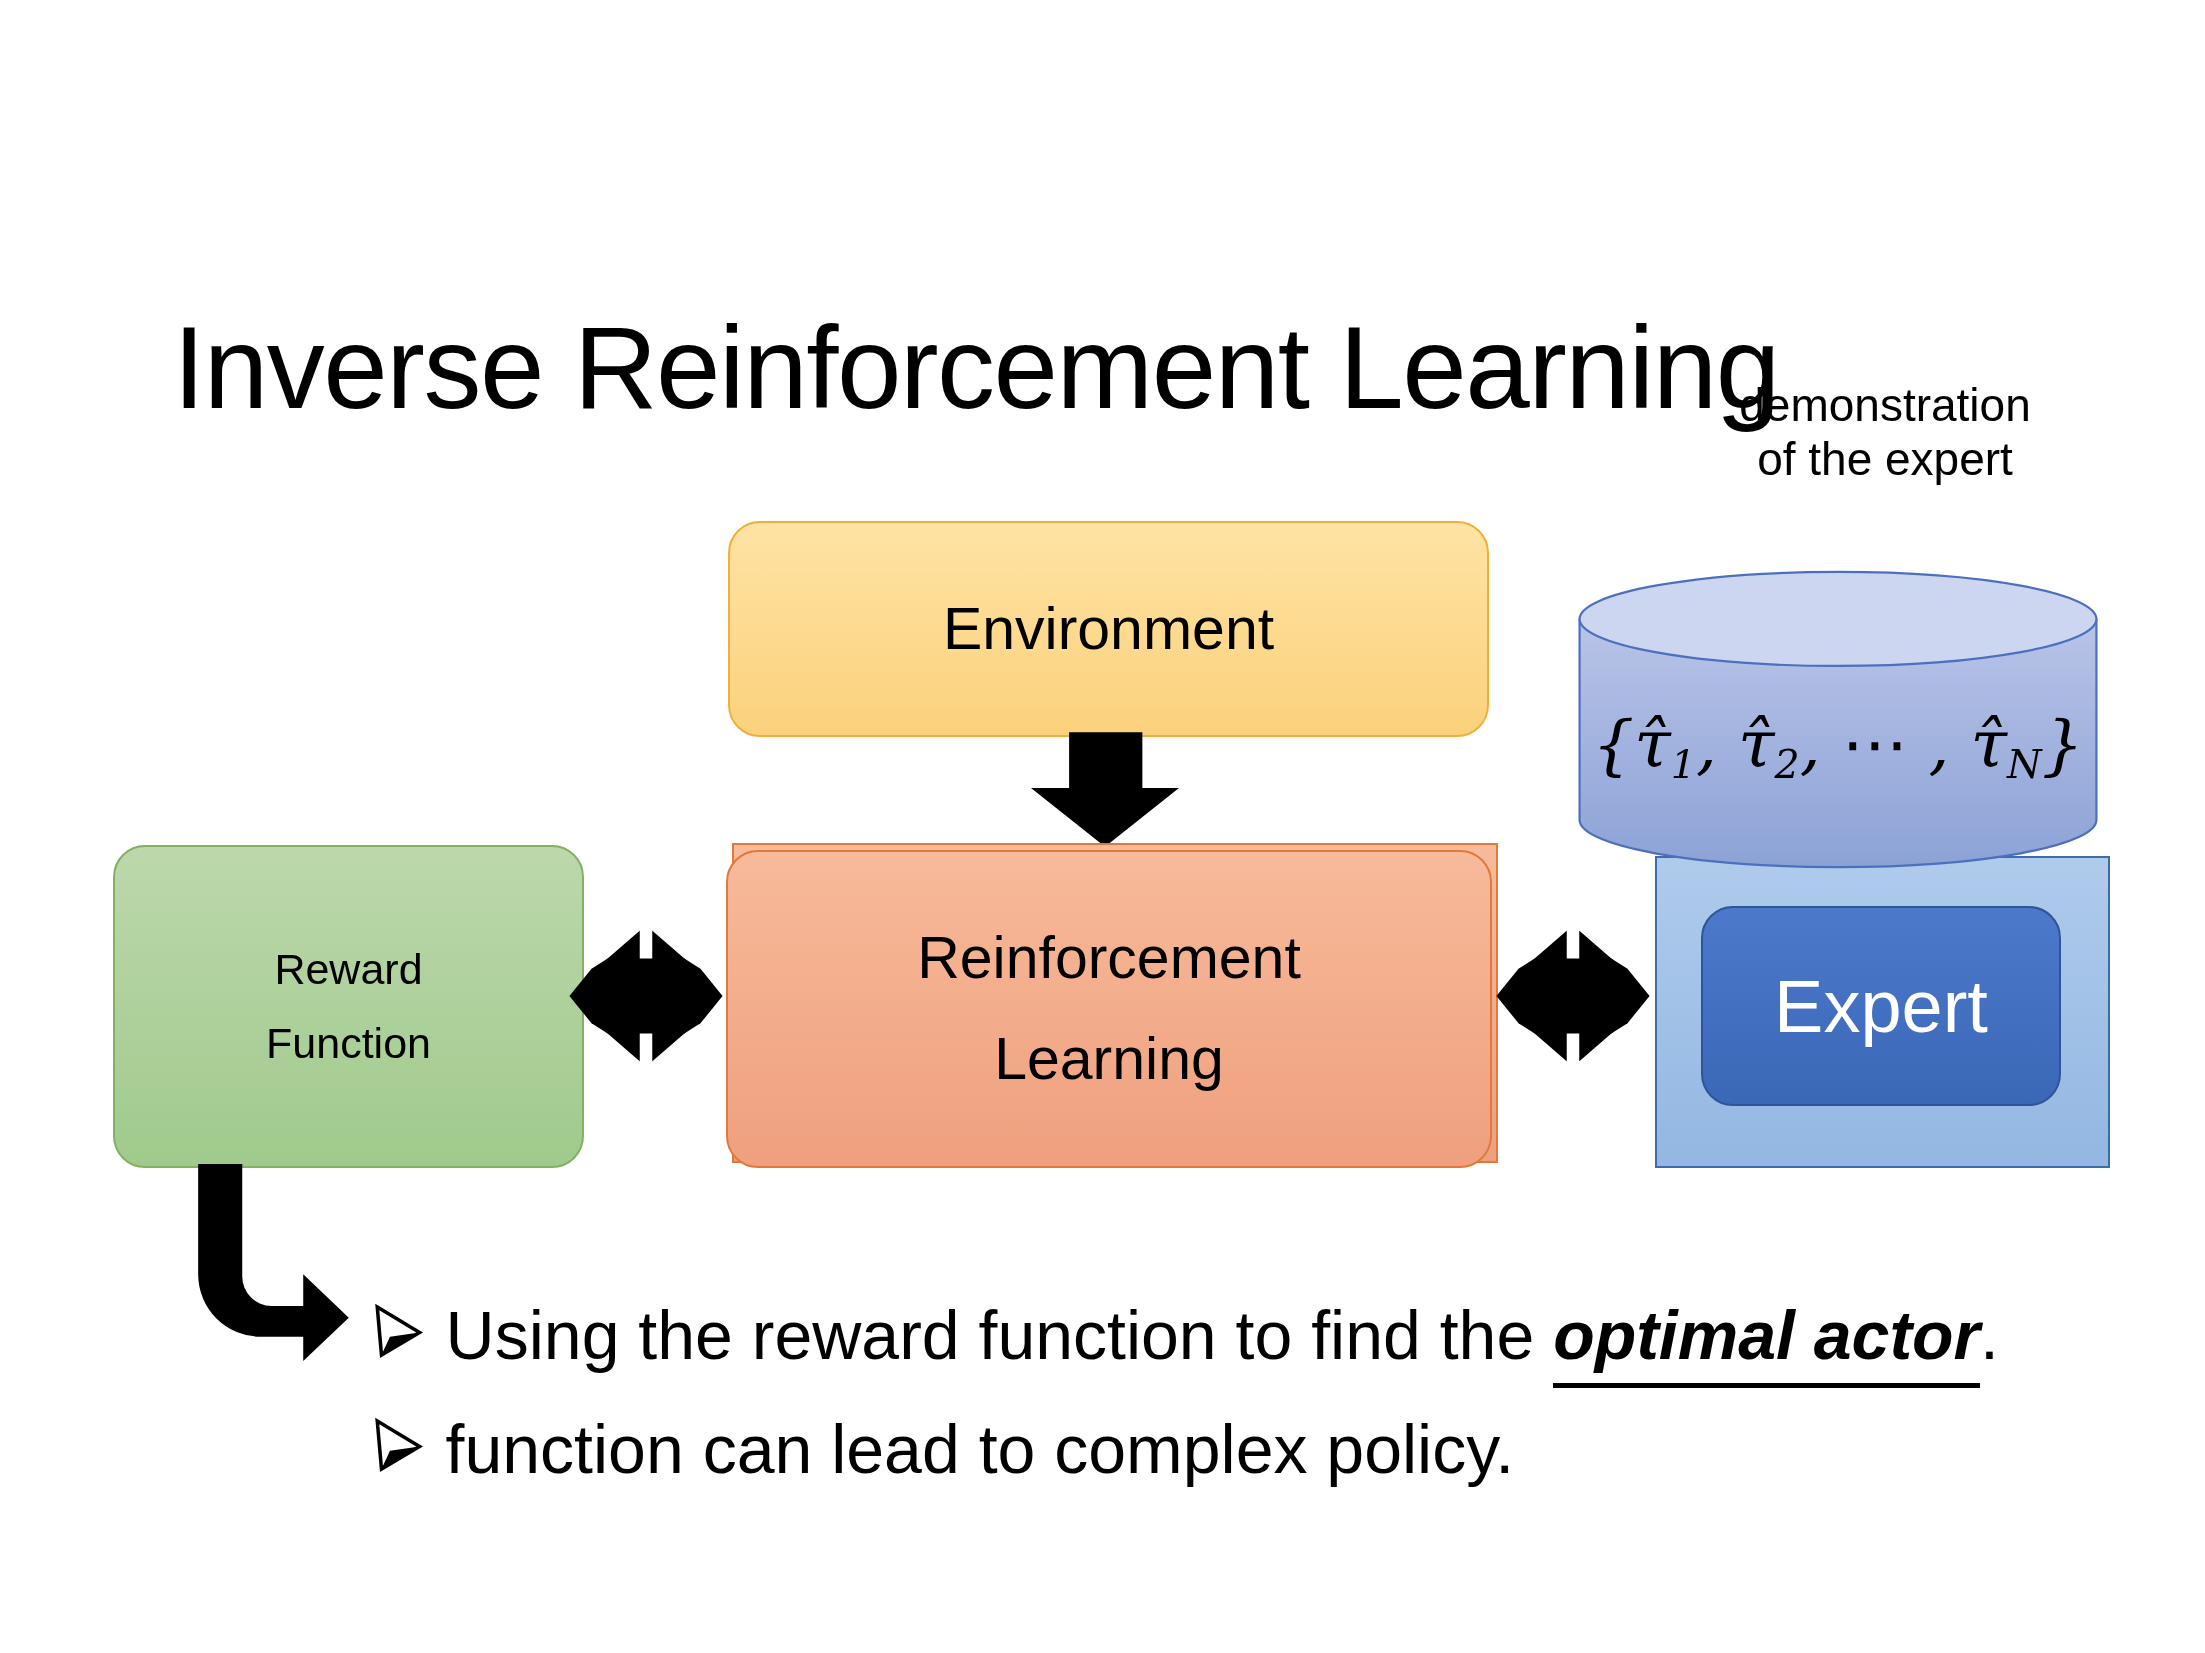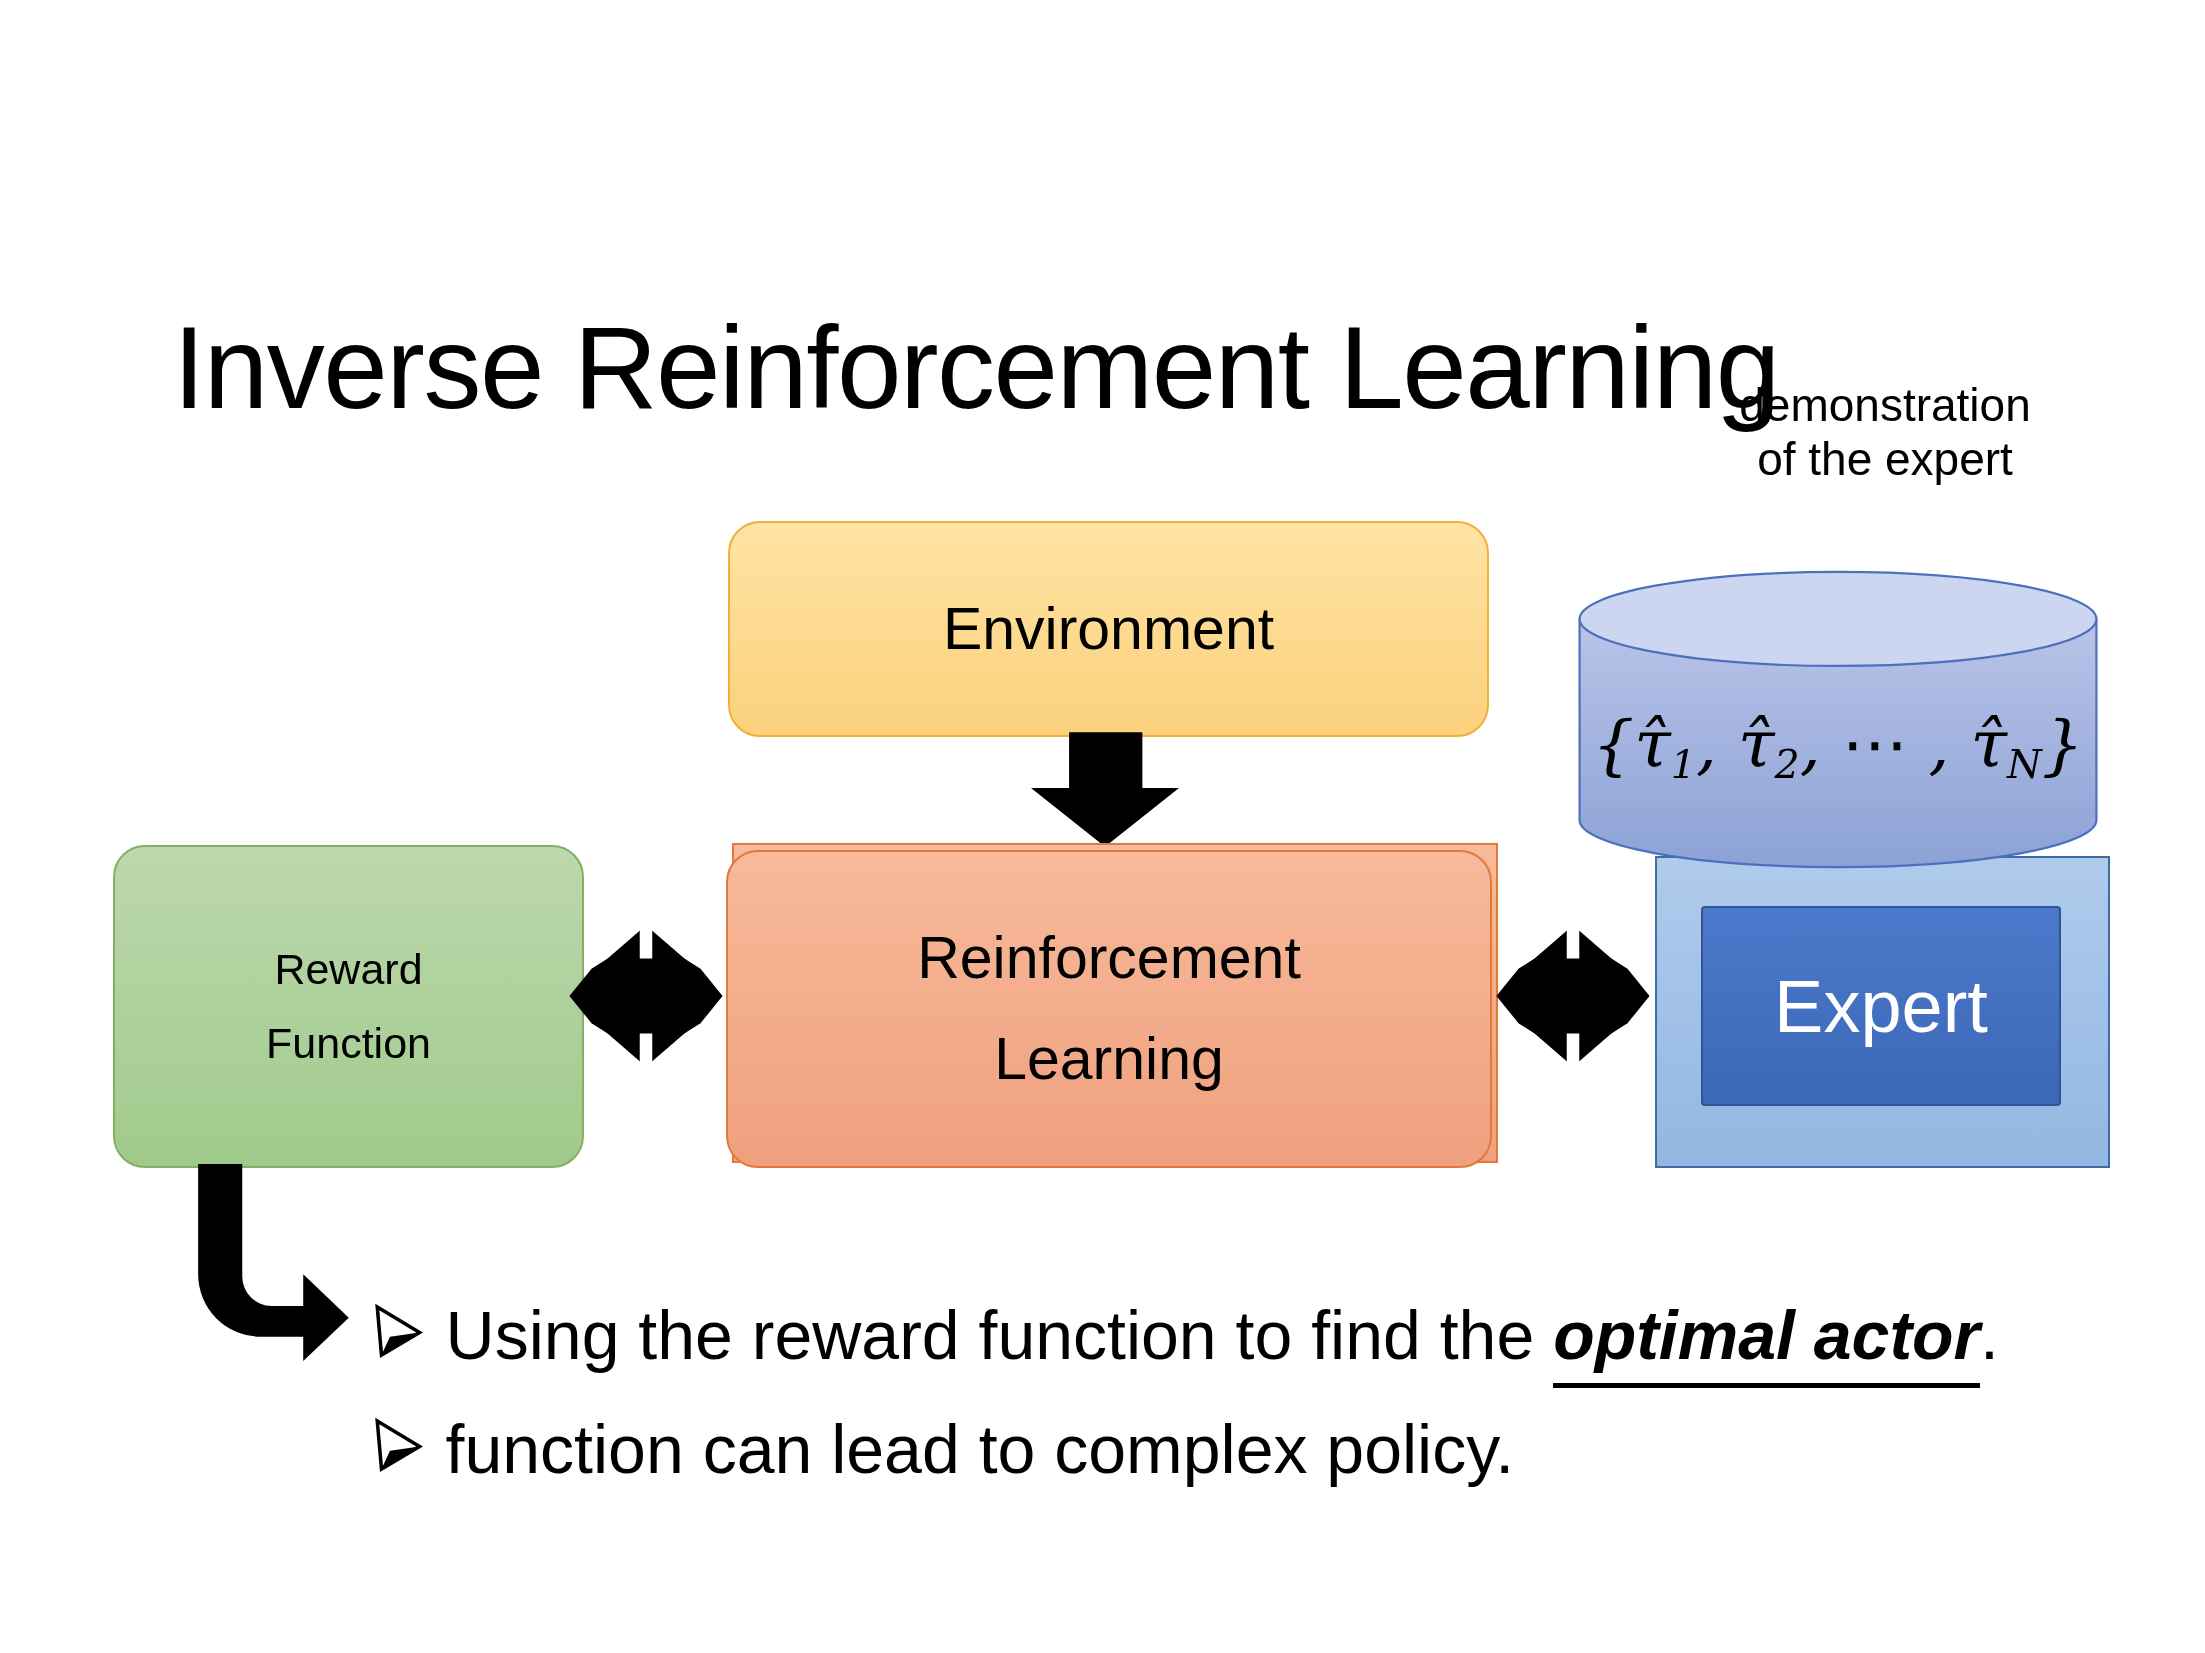--- a/index.html
+++ b/index.html
@@ -58,21 +58,21 @@
 
   .expert-container{
     left:1655px;top:816px;width:451px;height:308px;
     background:linear-gradient(180deg,var(--container-fill-top),var(--container-fill-bottom));
     border:2.2px solid var(--container-border);
   }
   .expert-box{
     left:1701px;top:866px;width:356px;height:196px;
     background:linear-gradient(180deg,var(--expert-fill-top),var(--expert-fill-bottom));
     border:2.9px solid var(--expert-border);
-    border-radius:4px;
+    border-radius:32px;
     font-size:74px;color:#fff;
   }
 
   
   .formula{
     left:1577px;top:665px;width:522px;
     text-align:center;
     font-family:"DejaVu Serif","DejaVu Sans",serif;
     font-style:italic;
     font-size:66px;line-height:1.2;

